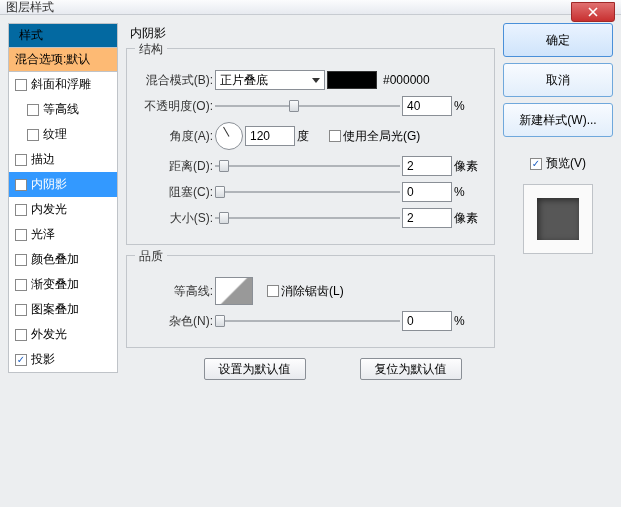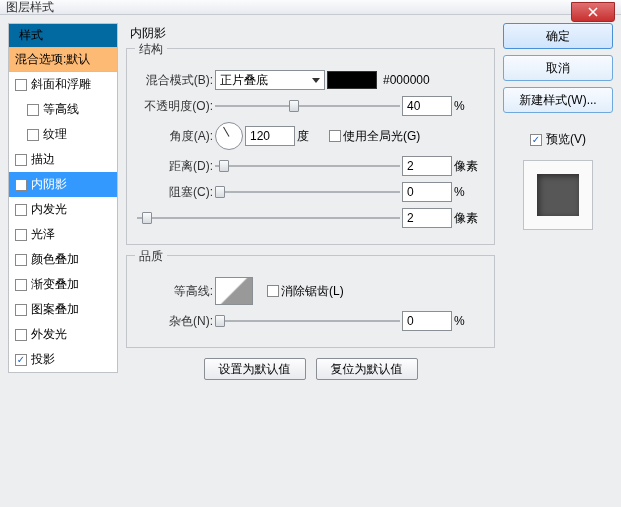--- a/index.html
+++ b/index.html
@@ -33,23 +33,23 @@
 .slider { flex: 1; height: 14px; position: relative; display: flex; align-items: center; }
 .slider .track { height: 2px; background: #b0b4b9; width: 100%; }
 .slider .thumb { position: absolute; top: 1px; width: 10px; height: 12px; background: linear-gradient(#fafbfc,#d8dce0); border: 1px solid #8a8f96; border-radius: 1px; }
 .numbox { width: 50px; height: 20px; border: 1px solid #8a8f96; background: #fff; display: flex; align-items: center; }
 .numbox input { border: none; width: 100%; padding: 0 4px; font-size: 12px; outline: none; }
 .unit { width: 30px; }
 .dial { width: 28px; height: 28px; border: 1px solid #8a8f96; border-radius: 50%; background: #fff; position: relative; }
 .dial .needle { position: absolute; left: 50%; top: 50%; width: 11px; height: 1px; background: #333; transform-origin: 0 50%; transform: rotate(-120deg); }
 .contour { width: 38px; height: 28px; border: 1px solid #8a8f96; background: linear-gradient(135deg,#fff 48%,#999 52%); cursor: pointer; }
 .btnrow { display: flex; gap: 10px; justify-content: center; margin-top: 6px; }
-.btn { height: 22px; padding: 0 14px; border: 1px solid #8a8f96; background: linear-gradient(#fdfdfe,#e8eaee); cursor: pointer; border-radius: 2px; }
+.btn { height: 22px; padding: 0 14px; border: 1px solid #8a8f96; background: linear-gradient(#fdfdfe,#e8eaee); cursor: pointer; border-radius: 2px; margin-left: 44px; }
 .right-panel { width: 110px; display: flex; flex-direction: column; gap: 6px; align-items: stretch; }
-.rbtn { height: 26px; border: 1px solid #6fa8dc; background: linear-gradient(#f8fbff,#e2eefb); border-radius: 3px; cursor: pointer; }
+.rbtn { height: 34px; border: 1px solid #6fa8dc; background: linear-gradient(#f8fbff,#e2eefb); border-radius: 3px; cursor: pointer; }
 .rbtn.primary { border: 1px solid #4a90d9; background: linear-gradient(#eaf3ff,#cfe4fb); }
 .preview-row { display: flex; align-items: center; gap: 4px; justify-content: center; margin-top: 12px; }
 .preview-box { width: 70px; height: 70px; border: 1px solid #bfc3c8; background: #fafafa; display: flex; align-items: center; justify-content: center; margin: 6px auto 0; }
 .preview-inner { width: 42px; height: 42px; background: #575757; box-shadow: inset 2px 2px 6px rgba(0,0,0,.5); }
 </style>
 </head>
 <body>
 
 <div class="titlebar">
   <span class="title">图层样式</span>
@@ -171,20 +171,21 @@
           <div class="slider">
               <div class="track"></div>
               <div class="thumb" style="left:0%"></div>
             </div>
           <div class="numbox">
               <input value="0" style="">
             </div>
           <span class="unit">%</span>
         </div>
         <div class="row">
+          <span class="lbl">大小(S):</span>
           <div class="slider">
               <div class="track"></div>
               <div class="thumb" style="left:2%"></div>
             </div>
           <div class="numbox">
               <input value="2" style="">
             </div>
           <span class="unit">像素</span>
         </div>
       </div>

